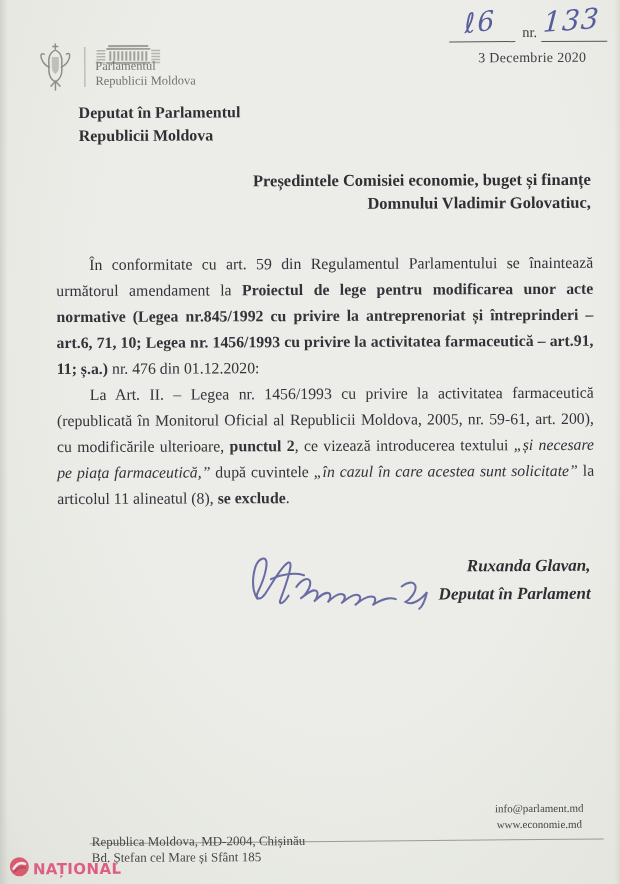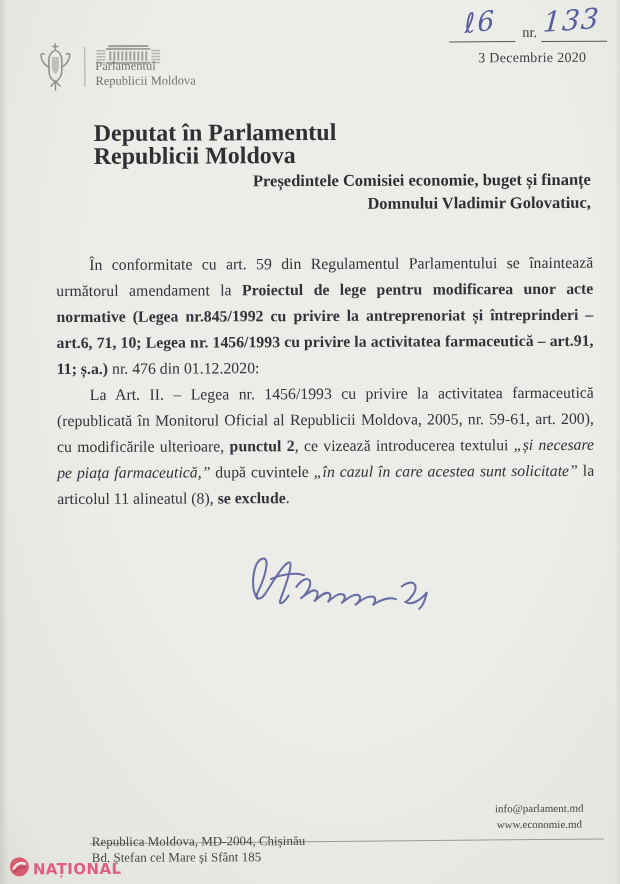--- a/index.html
+++ b/index.html
@@ -23,21 +23,21 @@
   
   .hand{font-family:"DejaVu Serif","DejaVu Sans",serif;font-style:italic;color:#585d9d;}
   .stamp-prefix{position:absolute;left:466px;top:7px;font-size:27px;transform:rotate(-7deg) skewX(-6deg);letter-spacing:2px;}
   .stamp-underline-1{position:absolute;left:451px;top:42px;width:66px;height:1px;background:#55555b;}
   .nr-label{position:absolute;left:524px;top:25px;font-size:14.5px;color:#3c3c41;}
   .stamp-number{position:absolute;left:545px;top:5px;font-size:28px;transform:rotate(-4deg) skewX(-8deg);letter-spacing:1px;}
   .stamp-underline-2{position:absolute;left:543px;top:42px;width:66px;height:1px;background:#55555b;}
   .date-line{position:absolute;right:32px;top:51px;font-size:14px;color:#3e3e43;letter-spacing:.3px;margin-left:12px;}
 
   
-  .sender{position:absolute;left:95px;top:100px;font-size:24px;font-weight:bold;line-height:23px;color:#2f2f34;margin-top:21px;}
+  .sender{position:absolute;left:80px;top:100px;font-size:16px;font-weight:bold;line-height:23px;color:#2f2f34;}
   .recipient{position:absolute;right:28px;top:170px;text-align:right;font-size:16.5px;font-weight:bold;line-height:22.5px;color:#2f2f34;}
 
   
   .body-text{position:absolute;left:57px;top:251px;width:537px;font-size:15.8px;line-height:26px;text-align:justify;color:#33333a;}
   .body-par{margin:0;text-indent:33px;}
   .seg-bold{font-weight:bold;}
   .seg-italic{font-style:italic;}
 
   
   .sig-scribble{position:absolute;left:245px;top:549px;}
@@ -130,20 +130,24 @@
     <div class="sig-scribble">
       <svg width="195" height="62" viewBox="0 0 200 62">
         <g fill="none" stroke="#5b5f9d" stroke-width="2.1" stroke-linecap="round" opacity="0.9">
           <path d="M12 50 C4 38 8 12 17 9 C26 6 20 28 13 42 C9 50 14 53 20 45 C28 33 38 15 44 13 C50 11 42 34 36 50 C33 57 38 56 44 47"></path>
           <path d="M26 30 C36 25 50 23 60 26"></path>
           <path d="M52 38 C58 30 64 28 66 32 C68 38 60 48 56 50 C62 46 68 40 72 42 C76 44 72 52 70 53 C76 48 82 42 86 45 C88 47 86 52 84 54 C90 48 96 44 100 46 C104 48 100 54 98 55 C104 50 112 44 116 47 C120 50 114 56 112 57 C118 52 126 46 132 49 C134 51 132 56 130 57 C138 52 146 48 154 51"></path>
           <path d="M160 38 C166 33 172 33 174 37 C176 43 168 52 164 54 C170 58 180 52 186 44 C184 52 182 58 178 61"></path>
         </g>
       </svg>
     </div>
+    <div class="sig-block">
+      <div>Ruxanda Glavan,</div>
+      <div>Deputat în Parlament</div>
+    </div>
 
     <div class="footer-rule"></div>
     <div class="footer-left">
       <div>Republica Moldova, MD-2004, Chișinău</div>
       <div>Bd. Ștefan cel Mare și Sfânt 185</div>
     </div>
     <div class="footer-right">
       <div>info@parlament.md</div>
       <div>www.economie.md</div>
     </div>

